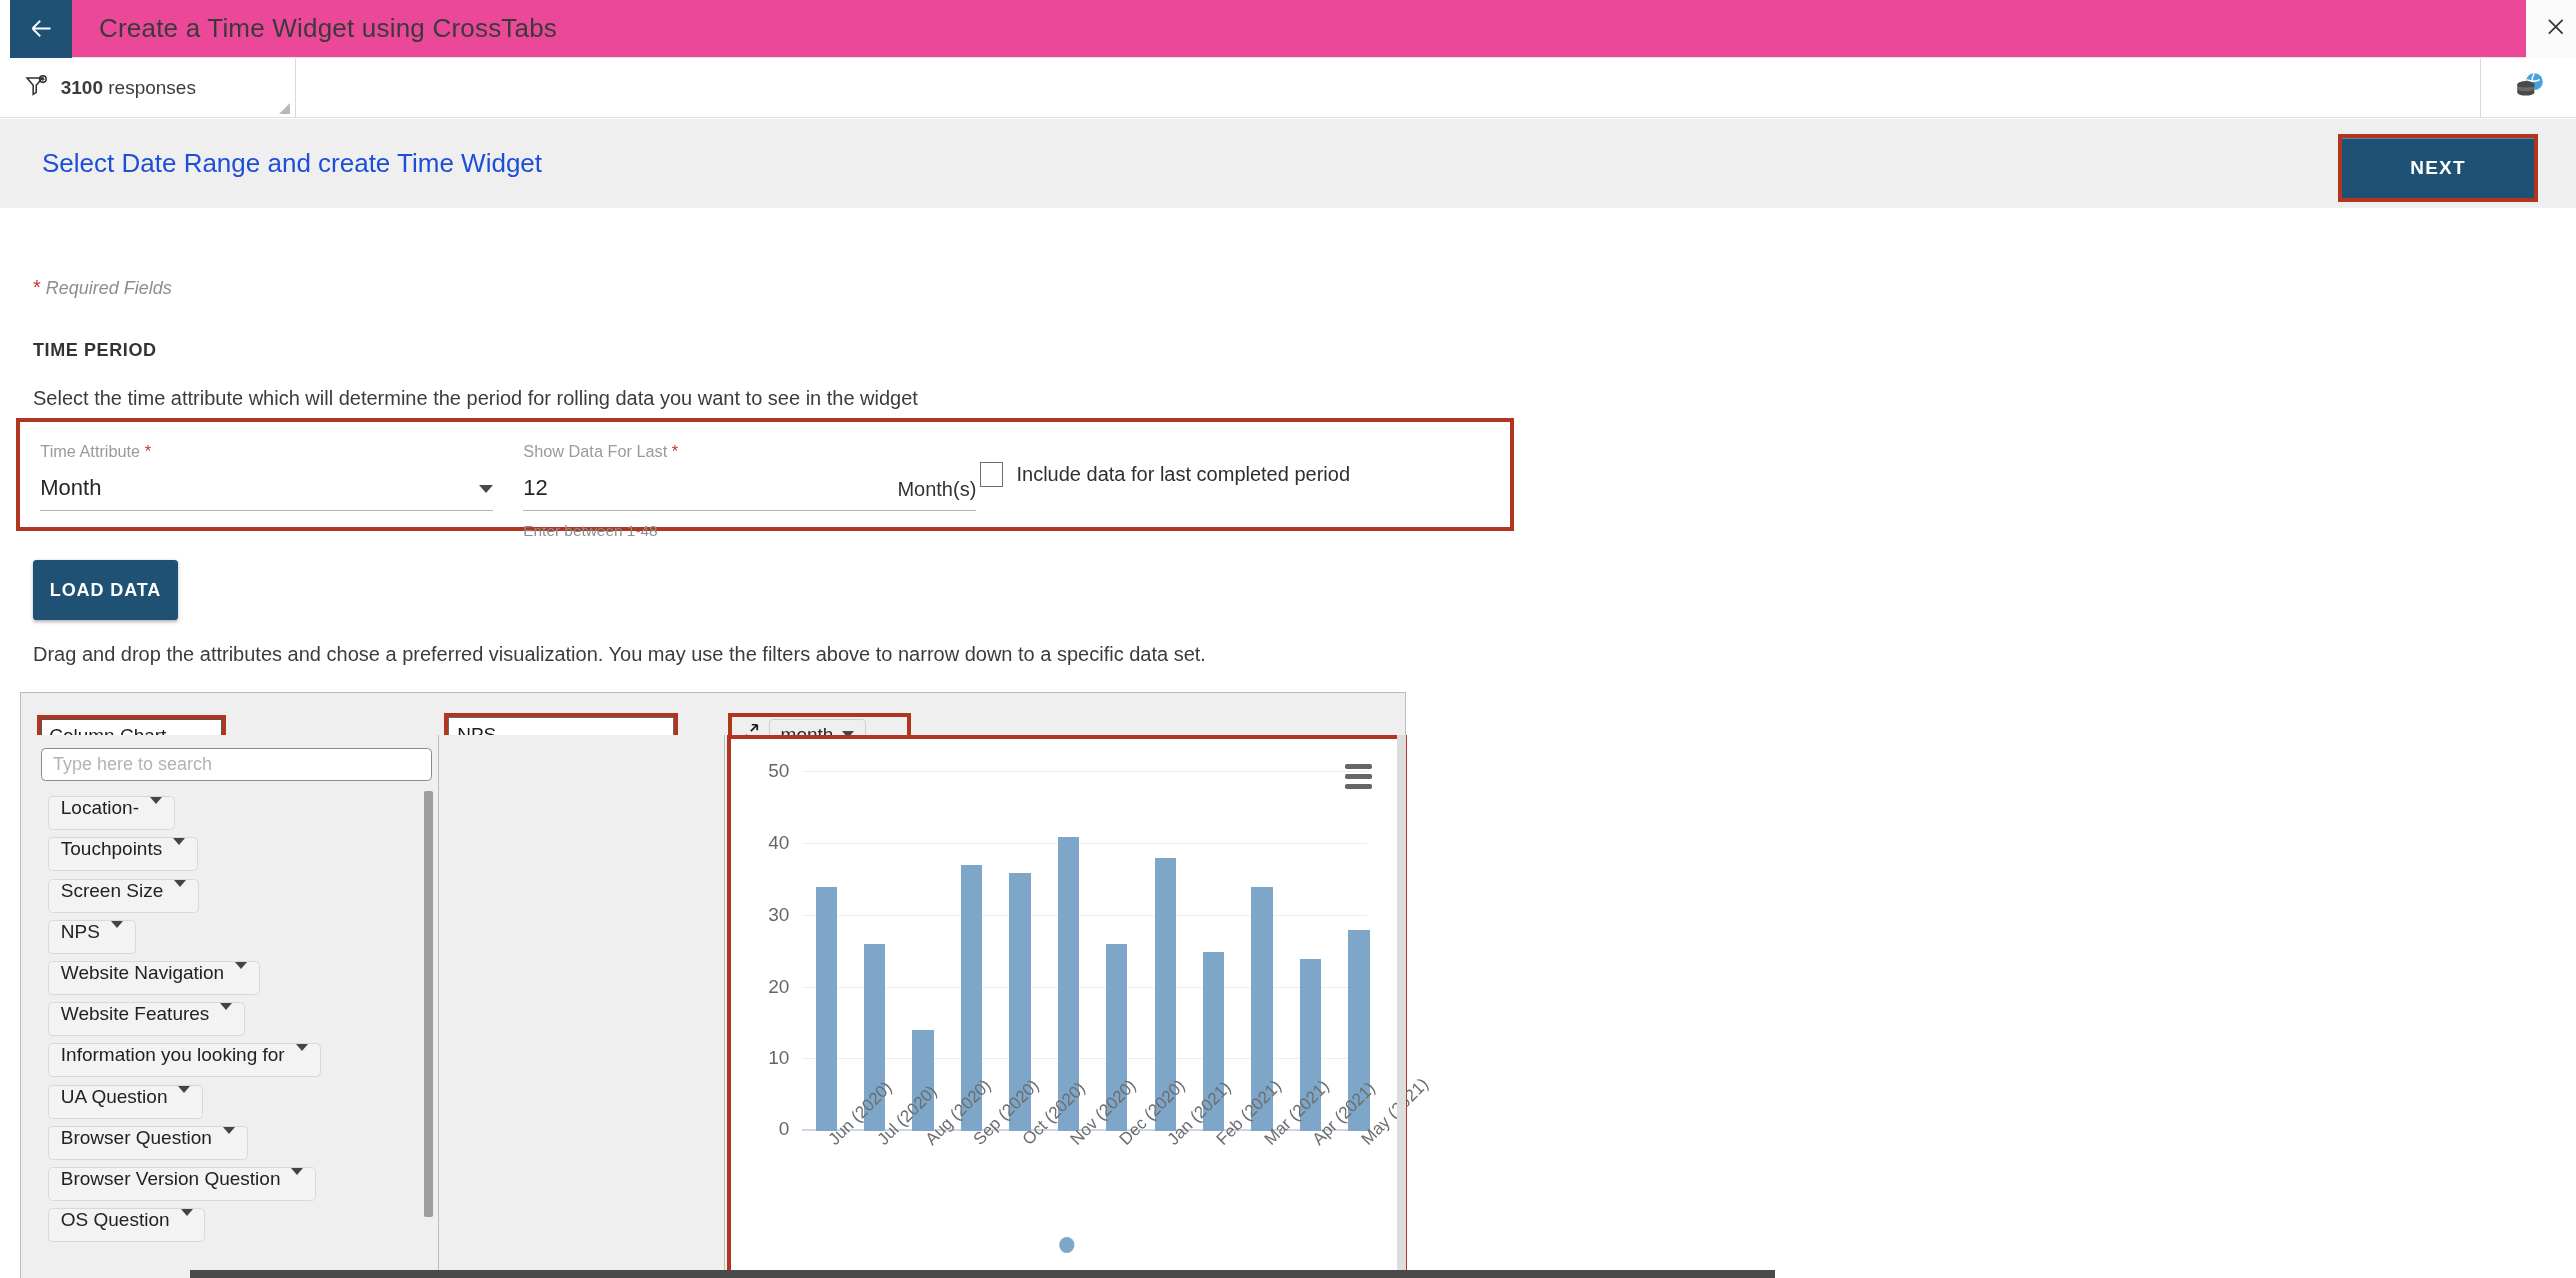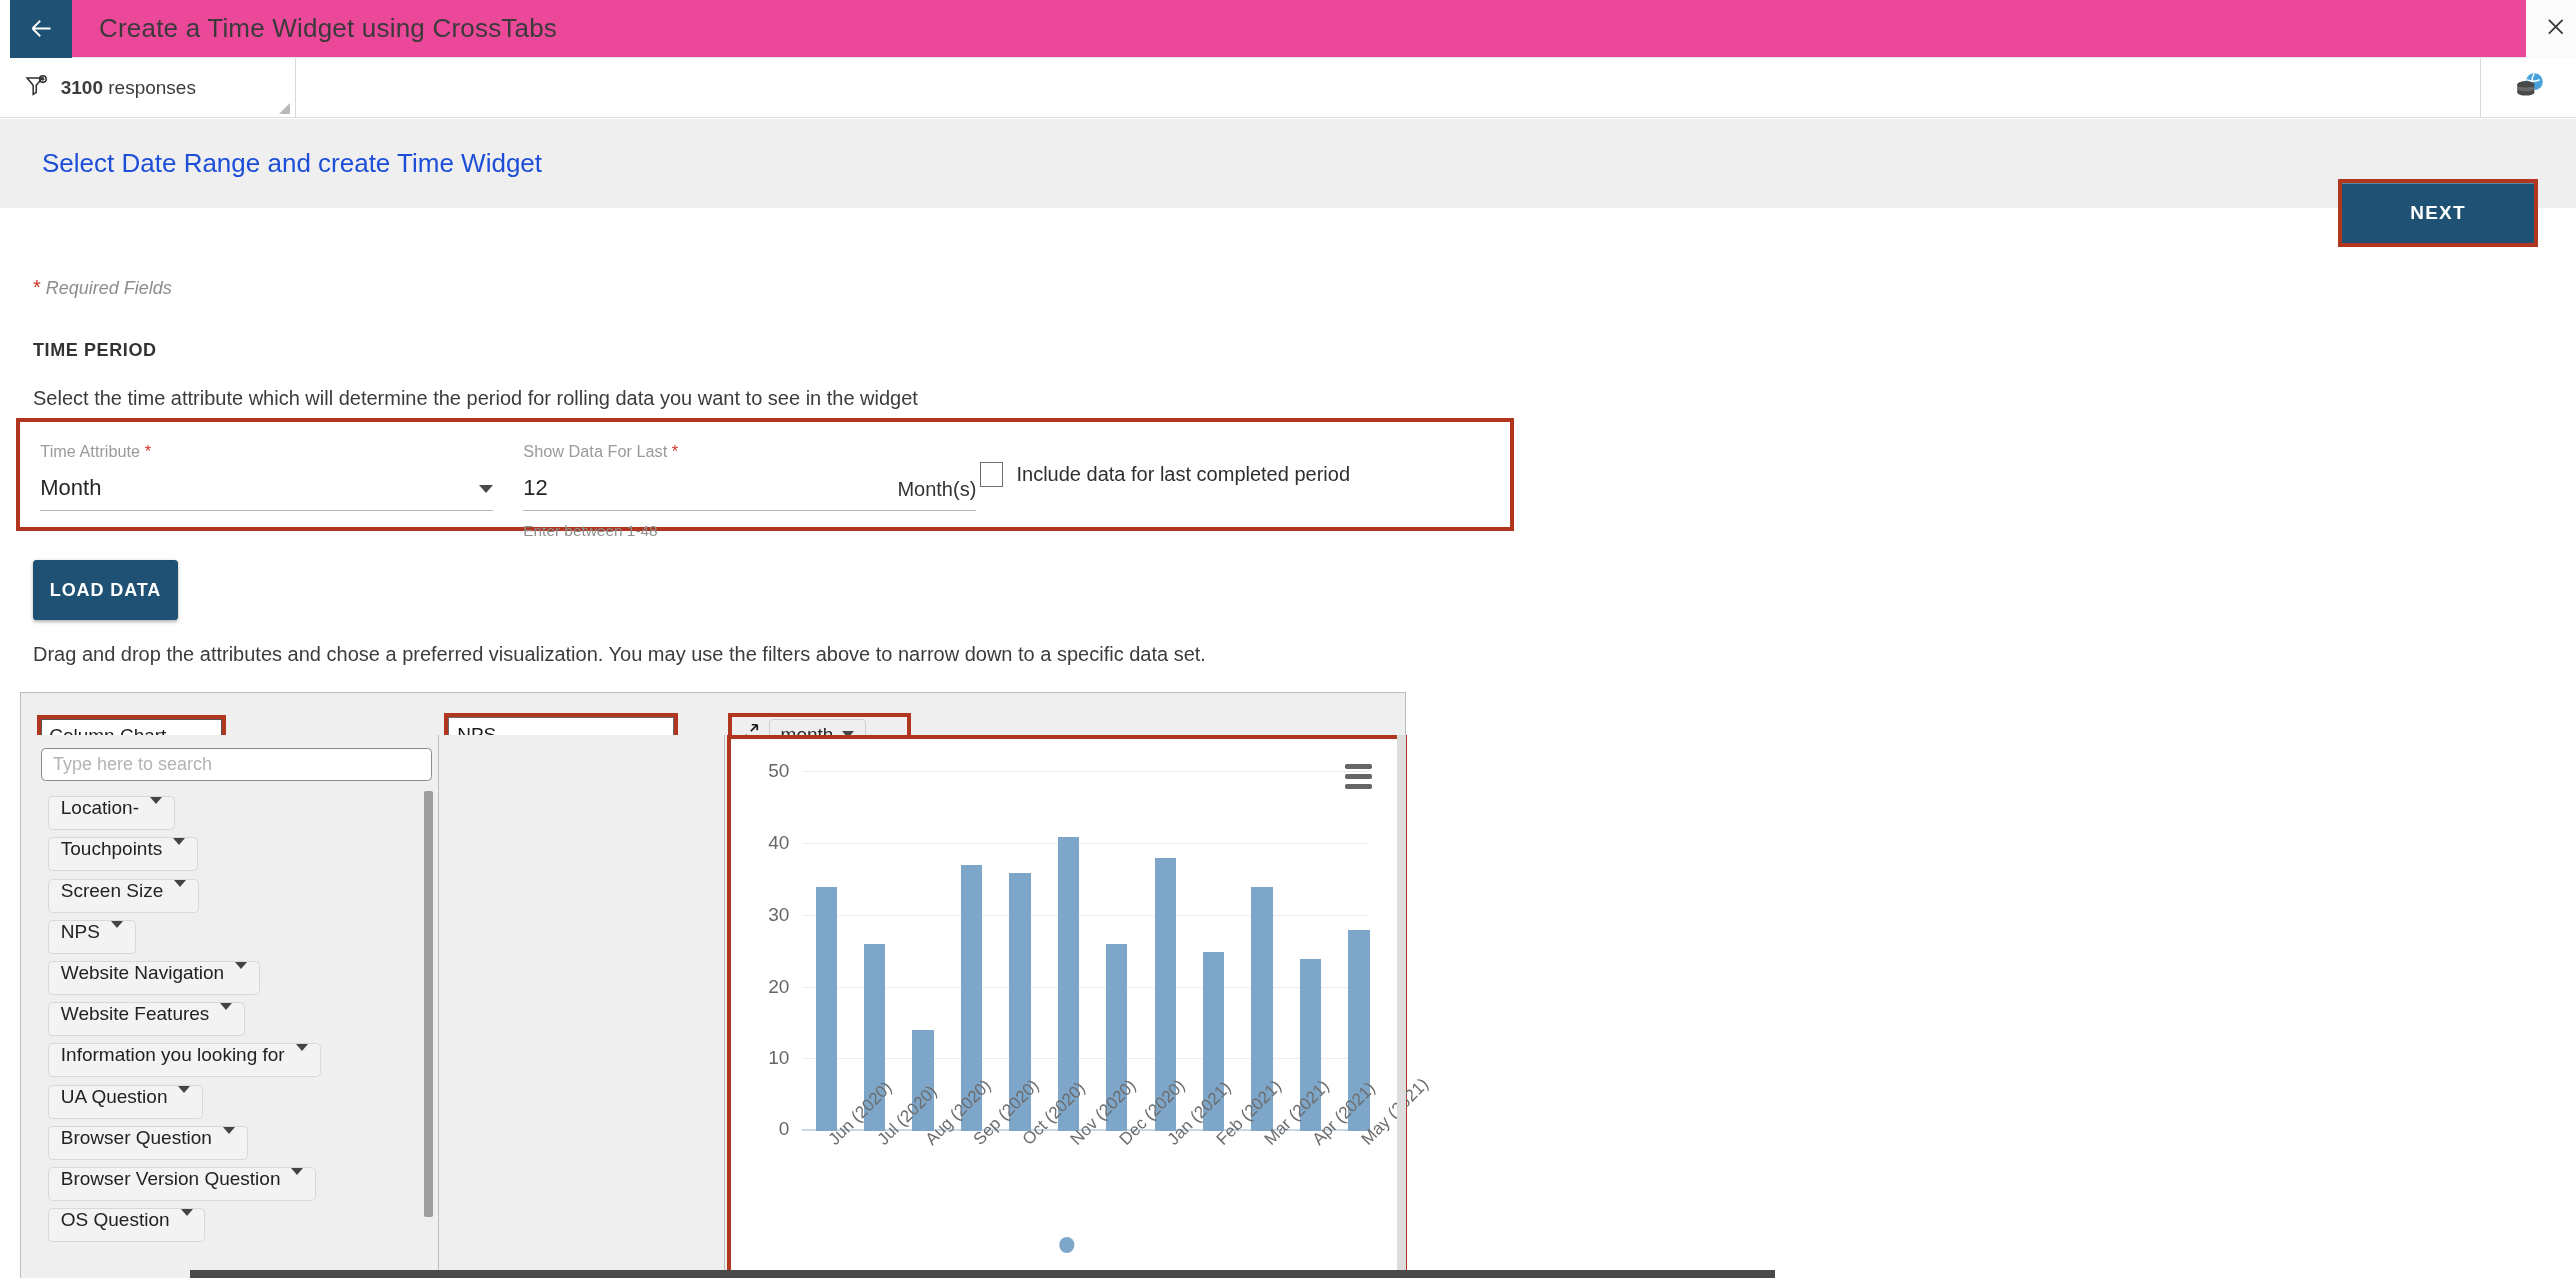--- a/index.html
+++ b/index.html
@@ -57,21 +57,21 @@
   }
 
   
   .sec-header {
     position:absolute; top:119px; left:0; width:2576px; height:89px;
     background:#efefef; display:flex; align-items:center;
   }
   .sec-title { margin-left:42px; font-size:26px; color:#1d4ed8; font-weight:400; }
   .next-wrap {
     position:absolute; right:38px; top:14.5px;
-    border:4.5px solid #b0361f; padding:0;margin-top:45px;
+    border:4.5px solid #b0361f; padding:0;
   }
   .next-btn {
     width:192px; height:60px; background:#1e5173; color:#fff;
     font-size:19px; font-weight:700; letter-spacing:1.2px;
     display:flex; align-items:center; justify-content:center;
     border:none; cursor:pointer; font-family:"Liberation Sans",sans-serif;
     border-top:0.9px solid #5d89a6;
   }
 
   

